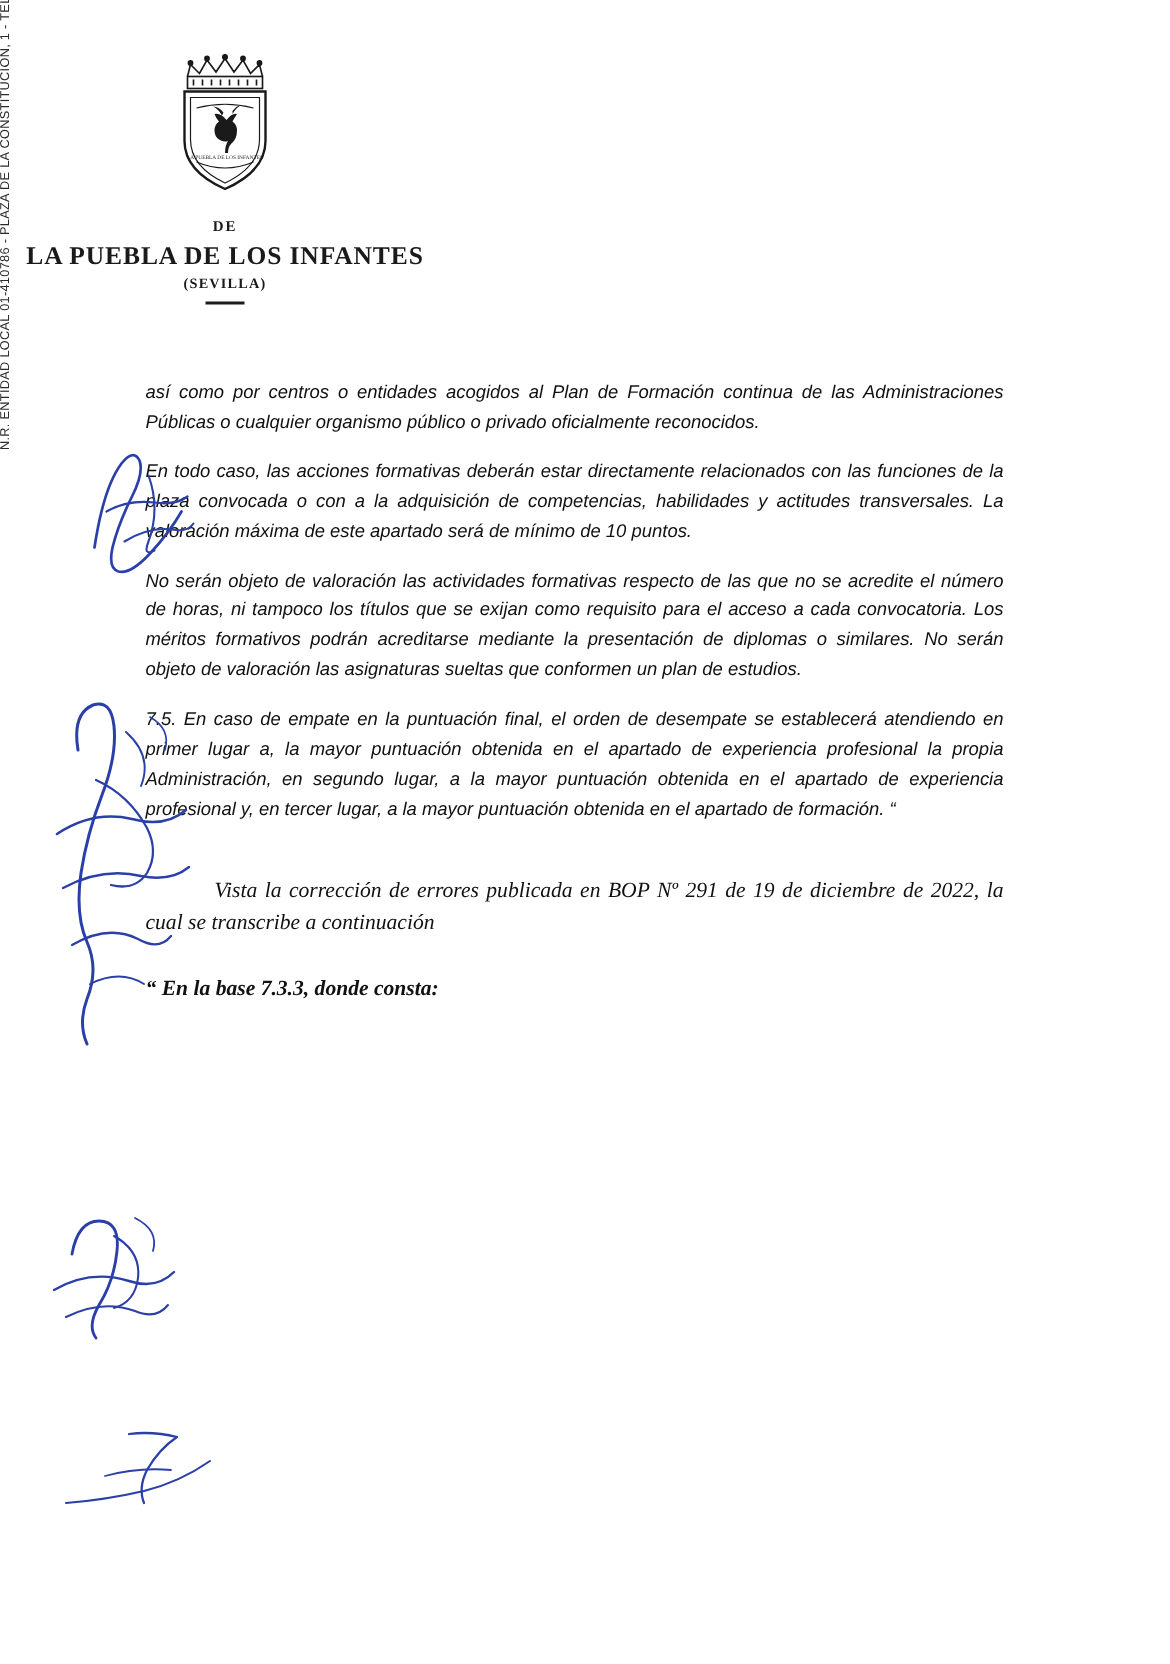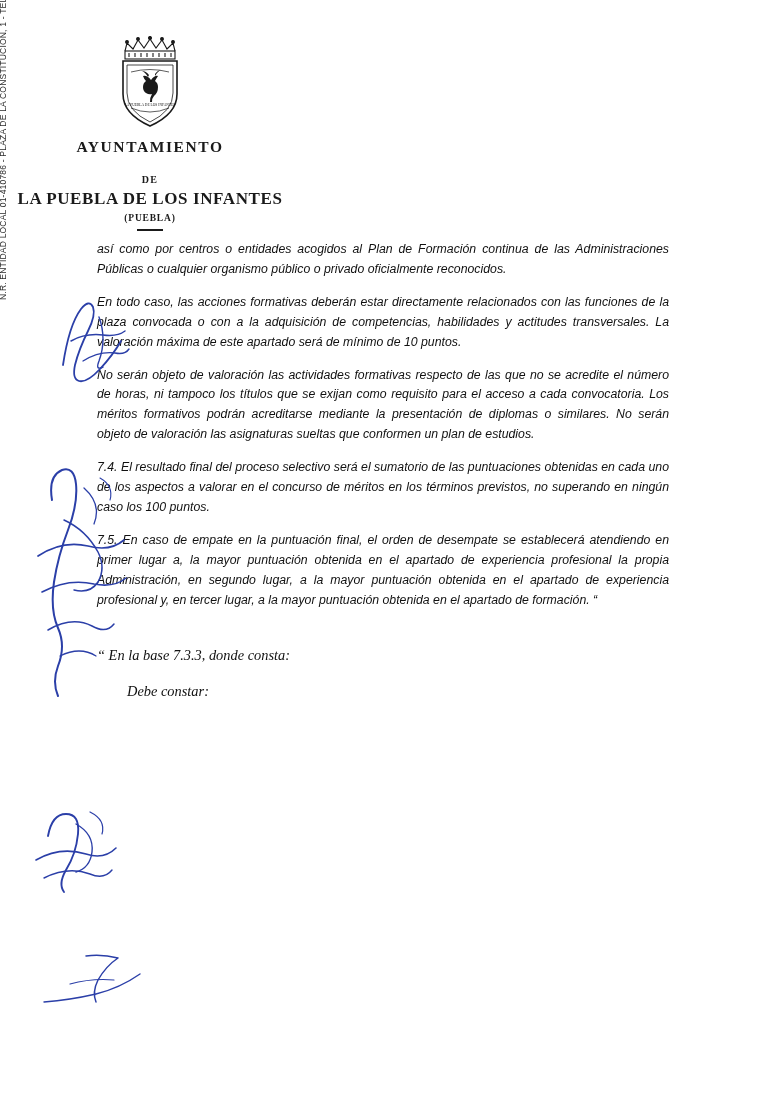--- a/index.html
+++ b/index.html
@@ -92,21 +92,21 @@
     width: 26px;
     height: 2px;
     background: #1a1a1a;
     margin: 6px auto 0 auto;
   }
 
   
   .body-col {
     position: absolute;
     left: 97px;
-    top: 240px;
+    top: 252px;
     width: 572px;
   }
   p.para {
     margin: 0 0 13px 0;
     font-family: "Liberation Sans", sans-serif;
     font-style: italic;
     font-size: 12.3px;
     line-height: 1.62;
     text-align: justify;
     text-justify: inter-word;
@@ -120,21 +120,21 @@
     margin: 0 0 15px 0;
     font-family: "Liberation Serif", serif;
     font-style: italic;
     font-size: 14.4px;
     line-height: 1.5;
     text-align: justify;
     color: #111111;
   }
   p.serif.indent { text-indent: 46px; }
   p.serif.indent-sm { text-indent: 30px; }
-  p.serif.gap-top { margin-top: 22px; }
+  p.serif.gap-top { margin-top: 22px; font-weight: bold; }
 
   
   .ink {
     position: absolute;
     pointer-events: none;
   }
   .ink svg { display: block; overflow: visible; }
   .ink path, .ink polyline {
     fill: none;
     stroke: #2b3fa8;
@@ -182,37 +182,35 @@
           <path d="M48 40 q3 -5 6 -6 q-3 0 -6 4 z"></path>
         </g>
 
         <g fill="none" stroke="#1a1a1a" stroke-width="0.7">
           <path d="M24 36 Q43 31 62 36"></path>
           <path d="M24 72 Q43 80 62 72"></path>
         </g>
         <text x="43" y="70" font-size="3.6" text-anchor="middle" fill="#1a1a1a" font-family="Liberation Serif, serif">LA PUEBLA DE LOS INFANTES</text>
       </svg>
     </div>
-    <div class="lh-line1">AYUNTAMIENTO</div>
     <div class="lh-line2">DE</div>
     <div class="lh-line3">LA PUEBLA DE LOS INFANTES</div>
-    <div class="lh-line4">(PUEBLA)</div>
+    <div class="lh-line4">(SEVILLA)</div>
     <div class="lh-rule"></div>
   </div>
 
   <div class="body-col">
     <p class="para">así como por centros o entidades acogidos al Plan de Formación continua de las Administraciones Públicas o cualquier organismo público o privado oficialmente reconocidos.</p>
     <p class="para">En todo caso, las acciones formativas deberán estar directamente relacionados con las funciones de la plaza convocada o con a la adquisición de competencias, habilidades y actitudes transversales. La valoración máxima de este apartado será de mínimo de 10 puntos.</p>
     <p class="para">No serán objeto de valoración las actividades formativas respecto de las que no se acredite el número de horas, ni tampoco los títulos que se exijan como requisito para el acceso a cada convocatoria. Los méritos formativos podrán acreditarse mediante la presentación de diplomas o similares. No serán objeto de valoración las asignaturas sueltas que conformen un plan de estudios.</p>
-    <p class="para">7.4. El resultado final del proceso selectivo será el sumatorio de las puntuaciones obtenidas en cada uno de los aspectos a valorar en el concurso de méritos en los términos previstos, no superando en ningún caso los 100 puntos.</p>
     <p class="para">7.5. En caso de empate en la puntuación final, el orden de desempate se establecerá atendiendo en primer lugar a, la mayor puntuación obtenida en el apartado de experiencia profesional la propia Administración, en segundo lugar, a la mayor puntuación obtenida en el apartado de experiencia profesional y, en tercer lugar, a la mayor puntuación obtenida en el apartado de formación. “</p>
 
     <div class="serif-block">
+      <p class="serif indent">Vista la corrección de errores publicada en BOP Nº 291 de 19 de diciembre de 2022, la cual se transcribe a continuación</p>
       <p class="serif gap-top">“ En la base 7.3.3, donde consta:</p>
-      <p class="serif indent-sm">Debe constar:</p>
     </div>
   </div>
 
   <div class="ink" style="left:55px; top:295px;">
     <svg width="110" height="100" viewBox="0 0 110 100">
       <path d="M8 70 Q14 30 26 14 Q34 4 38 12 Q41 20 33 36 Q24 54 20 70 Q17 84 24 86 Q32 88 45 74 Q58 60 66 46" stroke-width="1.8"></path>
       <path d="M16 46 Q30 38 48 40 Q62 42 70 36" stroke-width="1.5"></path>
       <path d="M28 66 Q44 56 60 58 Q70 60 74 54" stroke-width="1.4"></path>
       <path d="M44 22 Q52 44 44 66 Q40 76 48 72" stroke-width="1.4"></path>
     </svg>

